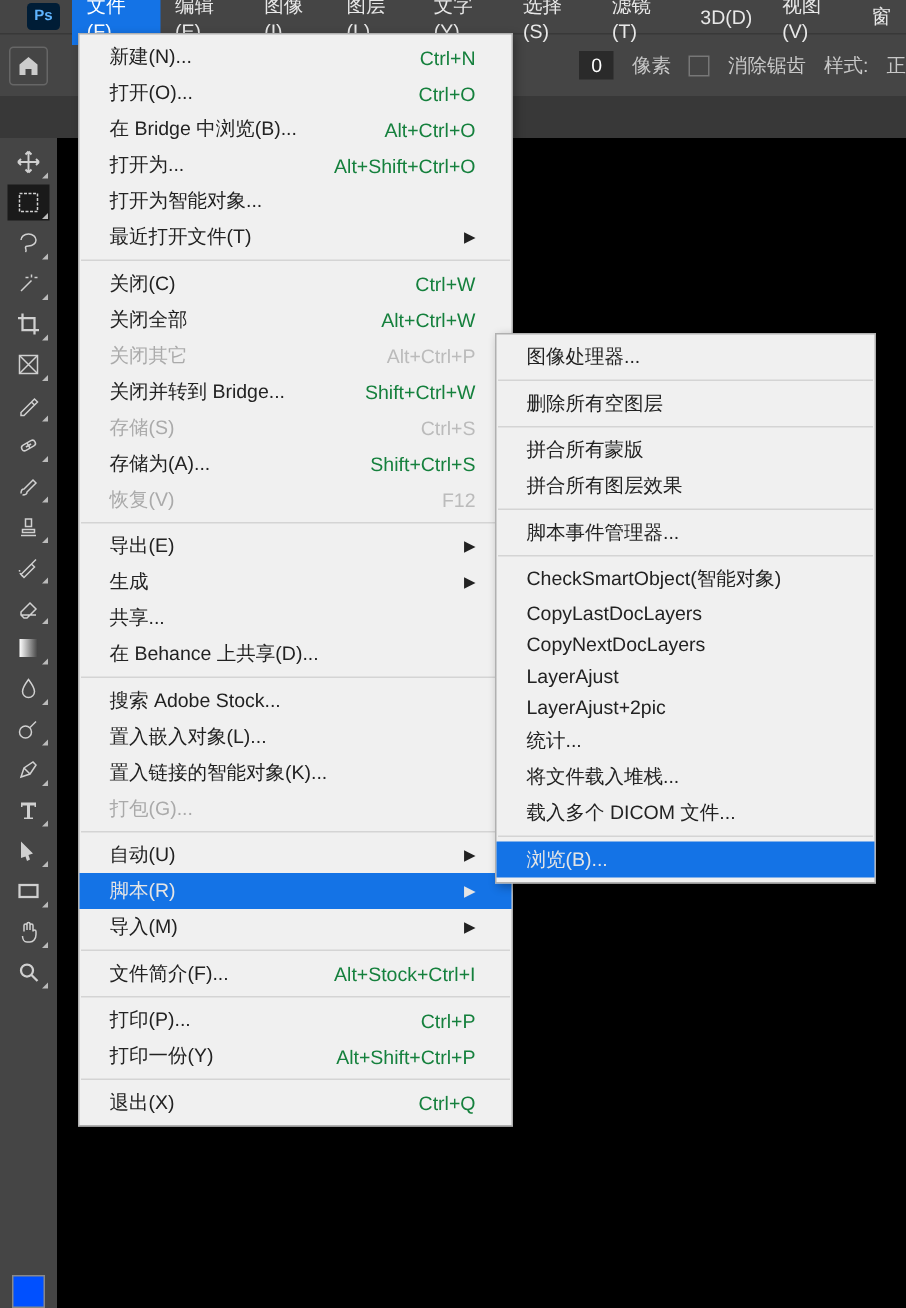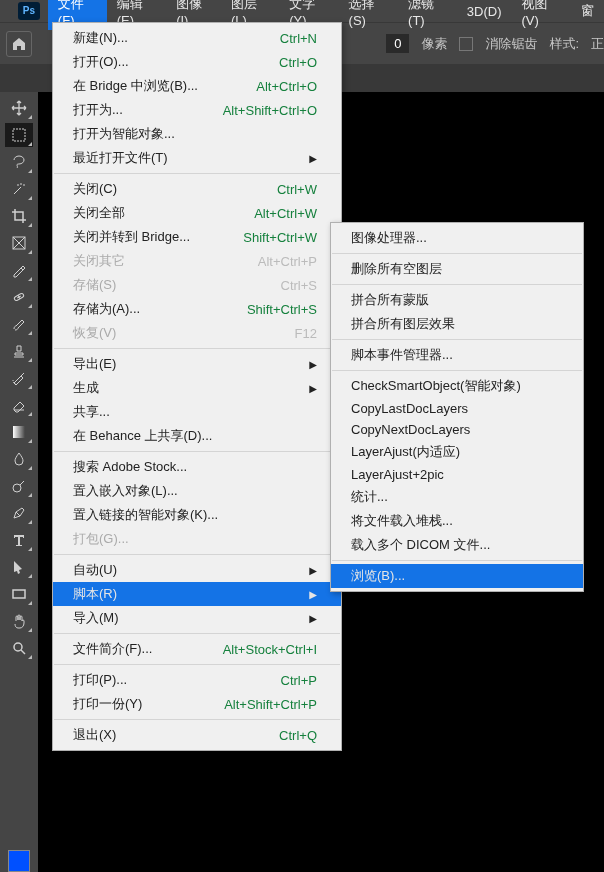--- a/index.html
+++ b/index.html
@@ -352,28 +352,28 @@
     </div>
     <div class="sep"></div>
     <div class="mi">
       <span class="label">关闭(C)</span>
       <span class="shortcut">Ctrl+W</span>
     </div>
     <div class="mi">
       <span class="label">关闭全部</span>
       <span class="shortcut">Alt+Ctrl+W</span>
     </div>
-    <div class="mi">
-      <span class="label">关闭并转到 Bridge...</span>
-      <span class="shortcut">Shift+Ctrl+W</span>
-    </div>
     <div class="mi disabled">
       <span class="label">关闭其它</span>
       <span class="shortcut">Alt+Ctrl+P</span>
     </div>
+    <div class="mi">
+      <span class="label">关闭并转到 Bridge...</span>
+      <span class="shortcut">Shift+Ctrl+W</span>
+    </div>
     <div class="mi disabled">
       <span class="label">存储(S)</span>
       <span class="shortcut">Ctrl+S</span>
     </div>
     <div class="mi">
       <span class="label">存储为(A)...</span>
       <span class="shortcut">Shift+Ctrl+S</span>
     </div>
     <div class="mi disabled">
       <span class="label">恢复(V)</span>
@@ -464,21 +464,21 @@
     <div class="mi">
       <span class="label">CheckSmartObject(智能对象)</span>
     </div>
     <div class="mi">
       <span class="label">CopyLastDocLayers</span>
     </div>
     <div class="mi">
       <span class="label">CopyNextDocLayers</span>
     </div>
     <div class="mi">
-      <span class="label">LayerAjust(内适应)</span>
+      <span class="label">LayerAjust</span>
     </div>
     <div class="mi">
       <span class="label">LayerAjust+2pic</span>
     </div>
     <div class="mi">
       <span class="label">统计...</span>
     </div>
     <div class="mi">
       <span class="label">将文件载入堆栈...</span>
     </div>

